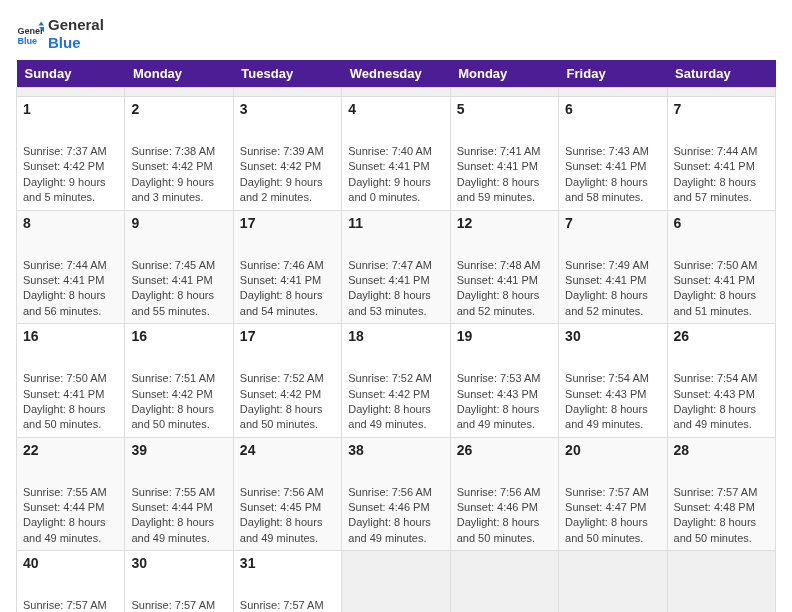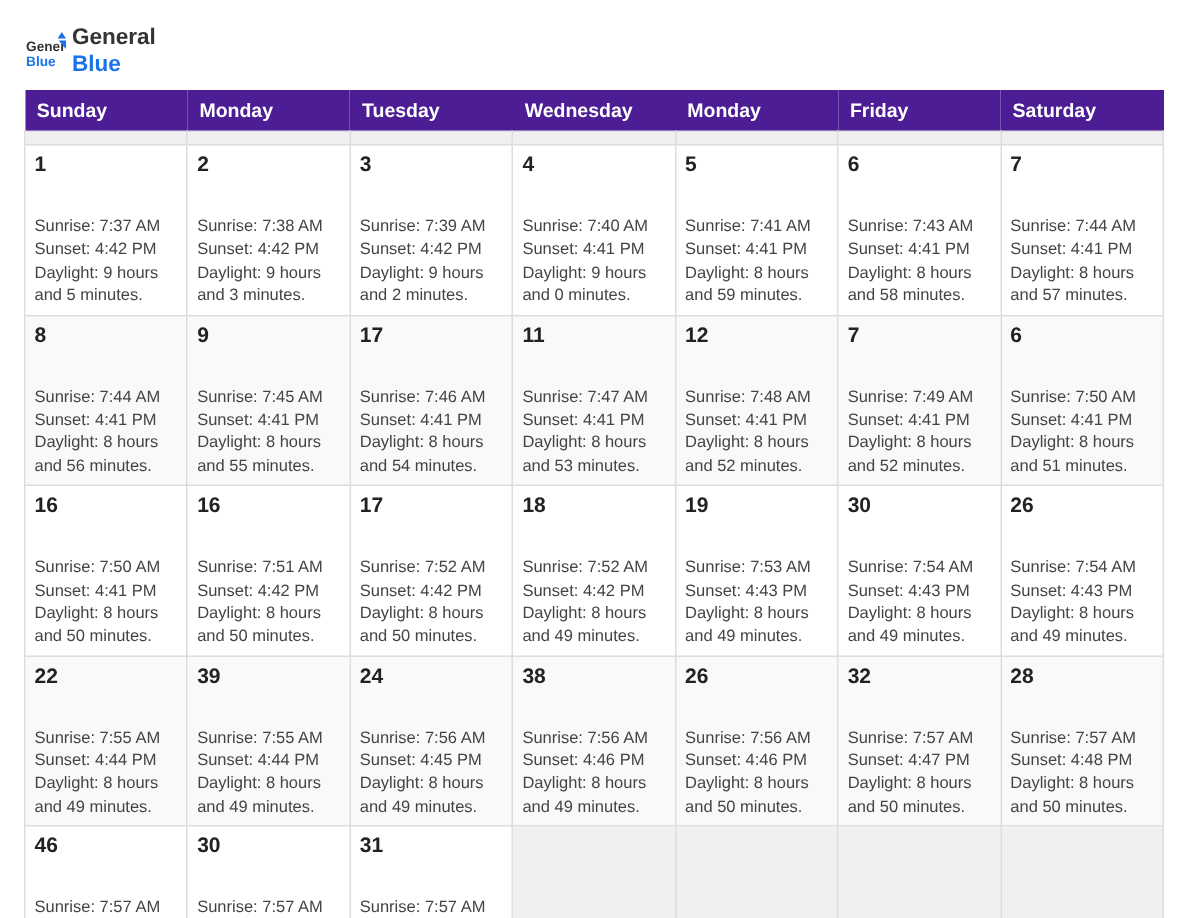--- a/index.html
+++ b/index.html
@@ -223,31 +223,31 @@
         </td>
         <td>
           <span class="day-number">38</span>
           <div class="day-info">Sunrise: 7:56 AM<br>Sunset: 4:46 PM<br>Daylight: 8 hours and 49 minutes.</div>
         </td>
         <td>
           <span class="day-number">26</span>
           <div class="day-info">Sunrise: 7:56 AM<br>Sunset: 4:46 PM<br>Daylight: 8 hours and 50 minutes.</div>
         </td>
         <td>
-          <span class="day-number">32</span>
+          <span class="day-number">20</span>
           <div class="day-info">Sunrise: 7:57 AM<br>Sunset: 4:47 PM<br>Daylight: 8 hours and 50 minutes.</div>
         </td>
         <td>
           <span class="day-number">28</span>
           <div class="day-info">Sunrise: 7:57 AM<br>Sunset: 4:48 PM<br>Daylight: 8 hours and 50 minutes.</div>
         </td>
       </tr>
       <tr>
         <td>
-          <span class="day-number">46</span>
+          <span class="day-number">40</span>
           <div class="day-info">Sunrise: 7:57 AM<br>Sunset: 4:49 PM<br>Daylight: 8 hours and 51 minutes.</div>
         </td>
         <td>
           <span class="day-number">30</span>
           <div class="day-info">Sunrise: 7:57 AM<br>Sunset: 4:49 PM<br>Daylight: 8 hours and 52 minutes.</div>
         </td>
         <td>
           <span class="day-number">31</span>
           <div class="day-info">Sunrise: 7:57 AM<br>Sunset: 4:50 PM<br>Daylight: 8 hours and 52 minutes.</div>
         </td>

